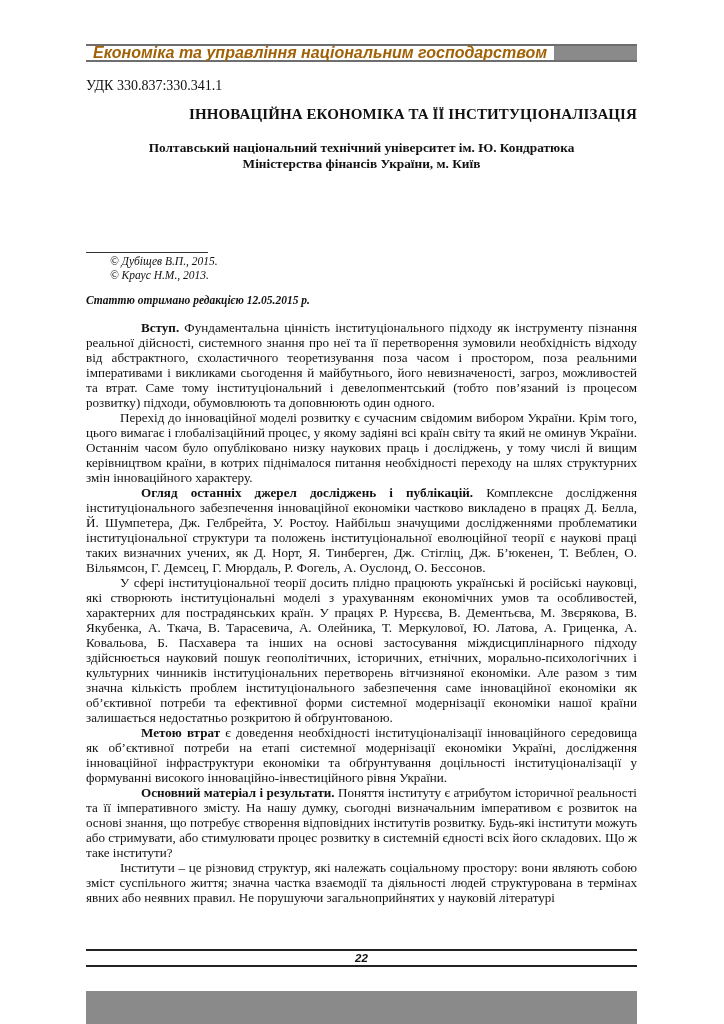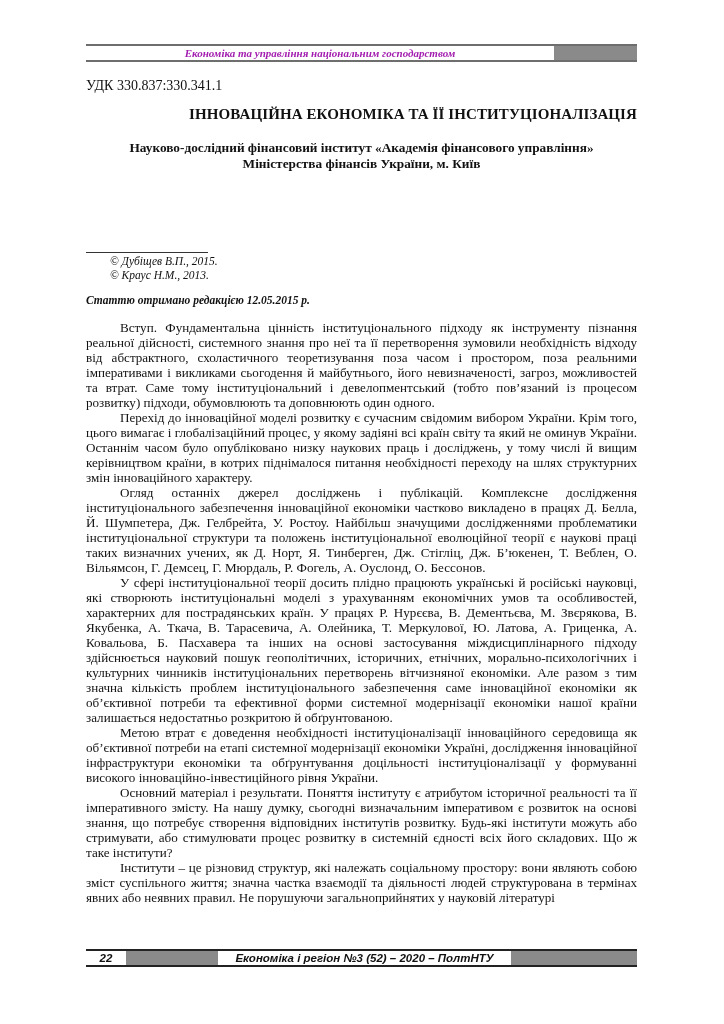--- a/index.html
+++ b/index.html
@@ -2,64 +2,64 @@
 <html><head>
 <meta charset="utf-8">
 <style>
   html, body { margin: 0; padding: 0; background: #ffffff; }
   body { width: 724px; height: 1024px; position: relative; overflow: hidden;
          font-family: "Liberation Serif", "DejaVu Serif", serif; color: #111; }
 
   .running-header { position: absolute; left: 86px; top: 44px; width: 551px; height: 14px;
     border-top: 2px solid #6e6e6e; border-bottom: 2px solid #6e6e6e; display: flex; }
   .running-header .title-cell { flex: 0 0 468px; text-align: center;
-    font-family: Liberation Serif, serif; font-weight: bold; font-style: italic;
-    font-size: 11px; line-height: 14px; color: #a21caf; }
+    font-family: Liberation Sans, sans-serif; font-weight: bold; font-style: italic;
+    font-size: 16px; line-height: 14px; color: #a16207; }
   .running-header .grey-cell { flex: 1; background: #8a8a8a; }
 
   .udc { position: absolute; left: 86px; top: 78px; font-size: 14px; }
 
   .article-title { position: absolute; left: 86px; width: 551px; top: 106px; text-align: right;
     font-weight: bold; font-size: 15px; letter-spacing: 0.1px; }
 
   .authors { position: absolute; left: 86px; width: 551px; top: 140px; text-align: center;
     font-weight: bold; font-size: 13.3px; line-height: 16px; }
 
   .copyright-rule { position: absolute; left: 86px; top: 252px; width: 122px; border-top: 1px solid #333; }
   .copyrights { position: absolute; left: 86px; top: 254px; font-style: italic; font-size: 11.5px; line-height: 14px; margin-left: 24px; }
   .received { position: absolute; left: 86px; top: 294px; font-style: italic; font-size: 11.5px; font-weight: bold; }
 
   .body-text { position: absolute; left: 86px; top: 320px; width: 551px;
     font-size: 13.1px; line-height: 15px; text-align: justify; }
   .body-text p { margin: 0; text-indent: 34px; }
-  .body-text b { font-weight: normal; }
+  .body-text b { font-weight: bold; margin-left: 21px; }
 
   .running-footer { position: absolute; left: 86px; top: 949px; width: 551px; height: 14px;
     border-top: 2px solid #222; border-bottom: 2px solid #222; display: flex;
     font-family: "Liberation Sans", "DejaVu Sans", sans-serif; font-weight: bold; font-style: italic;
-    font-size: 11.5px; line-height: 14px; }
+    font-size: 11.5px; line-height: 14px; flex-direction: column; }
   .running-footer .page-cell { flex: 0 0 40px; text-align: center; }
   .running-footer .grey-a { flex: 0 0 92px; background: #8a8a8a; }
   .running-footer .journal-cell { flex: 0 0 293px; text-align: center; }
   .running-footer .grey-b { flex: 1; background: #8a8a8a; }
 </style>
 </head>
 <body>
 
 <div class="running-header">
   <div class="title-cell">Економіка та управління національним господарством</div>
   <div class="grey-cell"></div>
 </div>
 
 <div class="udc">УДК 330.837:330.341.1</div>
 
 <div class="article-title">ІННОВАЦІЙНА ЕКОНОМІКА ТА ЇЇ ІНСТИТУЦІОНАЛІЗАЦІЯ</div>
 
 <div class="authors">
-  <div>Науково-дослідний фінансовий інститут «Академія фінансового управління»</div>
+  <div>Полтавський національний технічний університет ім. Ю. Кондратюка</div>
   <div>Міністерства фінансів України, м. Київ</div>
 </div>
 
 <div class="copyright-rule"></div>
 <div class="copyrights">
   <div>© Дубіщев В.П., 2015.</div>
   <div>© Краус Н.М., 2013.</div>
 </div>
 
 <div class="received">Статтю отримано редакцією 12.05.2015 р.</div>

